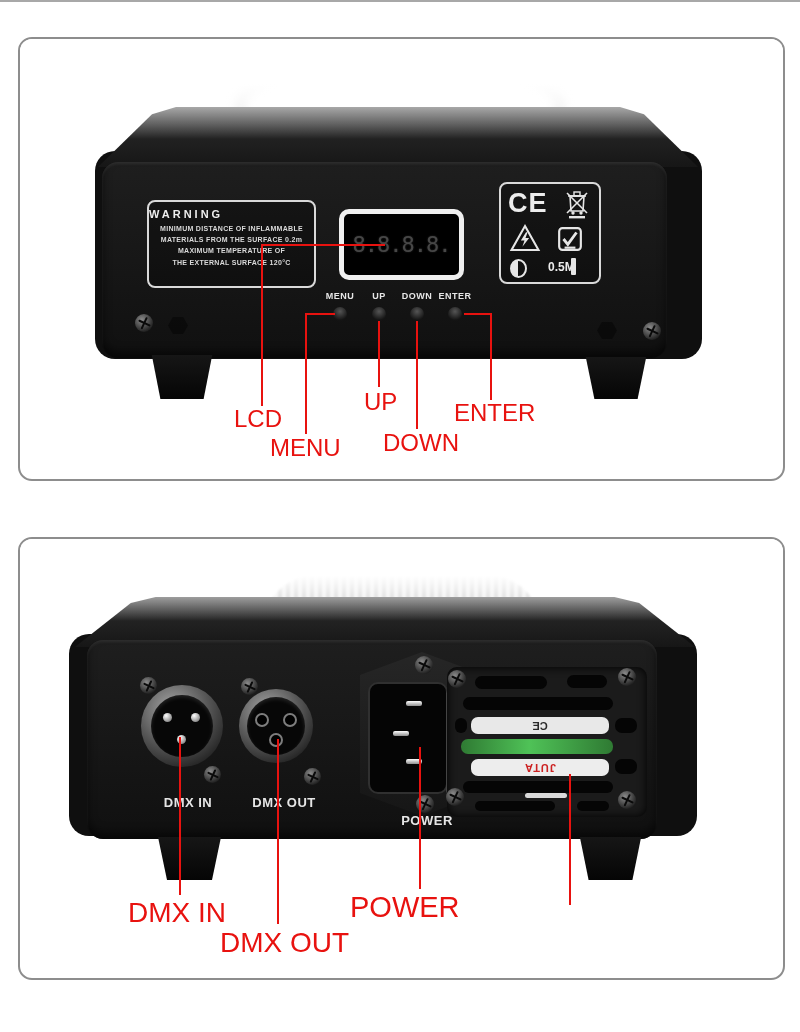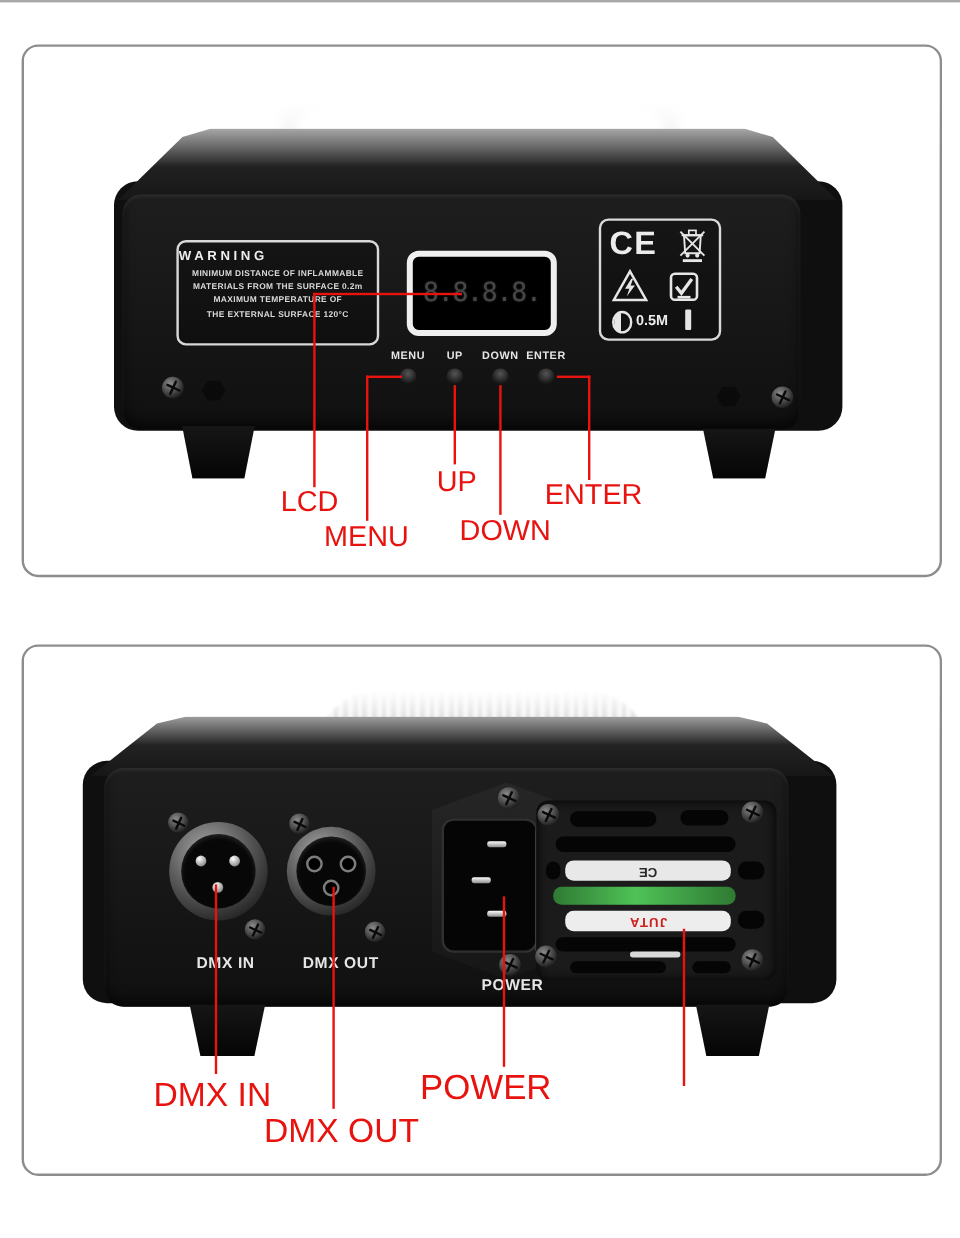--- a/index.html
+++ b/index.html
@@ -108,21 +108,21 @@
       </span>
       <span class="abs" style="left:56px;top:42px;">
         <svg width="26" height="26" viewBox="0 0 24 24">
           <rect x="2" y="2" width="20" height="20" rx="3" fill="none" stroke="#e6e6e6" stroke-width="2"></rect>
           <path d="M6,12 L10,17 L18,6" fill="none" stroke="#e6e6e6" stroke-width="2.6"></path>
           <rect x="7" y="19" width="10" height="2" fill="#e6e6e6"></rect>
         </svg>
       </span>
       <span class="abs" style="left:9px;top:75px;width:13px;height:15px;border:2px solid #e6e6e6;border-radius:50%;
                    background:linear-gradient(90deg,#e6e6e6 45%,rgba(0,0,0,0) 45%);"></span>
-      <span class="abs" style="left:29px;top:76px;font-size:12px;font-weight:bold;color:#ececec;">0.5M</span>
+      <span class="abs" style="left:47px;top:76px;font-size:12px;font-weight:bold;color:#ececec;">0.5M</span>
       <span class="abs" style="left:70px;top:74px;width:5px;height:17px;background:#e6e6e6;border-radius:1px;"></span>
     </div>
 
     <div class="abs panel-text" style="left:298px;top:252px;width:44px;font-size:9px;">MENU</div>
     <div class="abs panel-text" style="left:337px;top:252px;width:44px;font-size:9px;">UP</div>
     <div class="abs panel-text" style="left:375px;top:252px;width:44px;font-size:9px;">DOWN</div>
     <div class="abs panel-text" style="left:413px;top:252px;width:44px;font-size:9px;">ENTER</div>
 
     <div class="abs" style="left:313px;top:268px;width:14px;height:14px;border-radius:50%;
                 background:radial-gradient(circle at 50% 32%,#555,#141414 72%);"></div>

